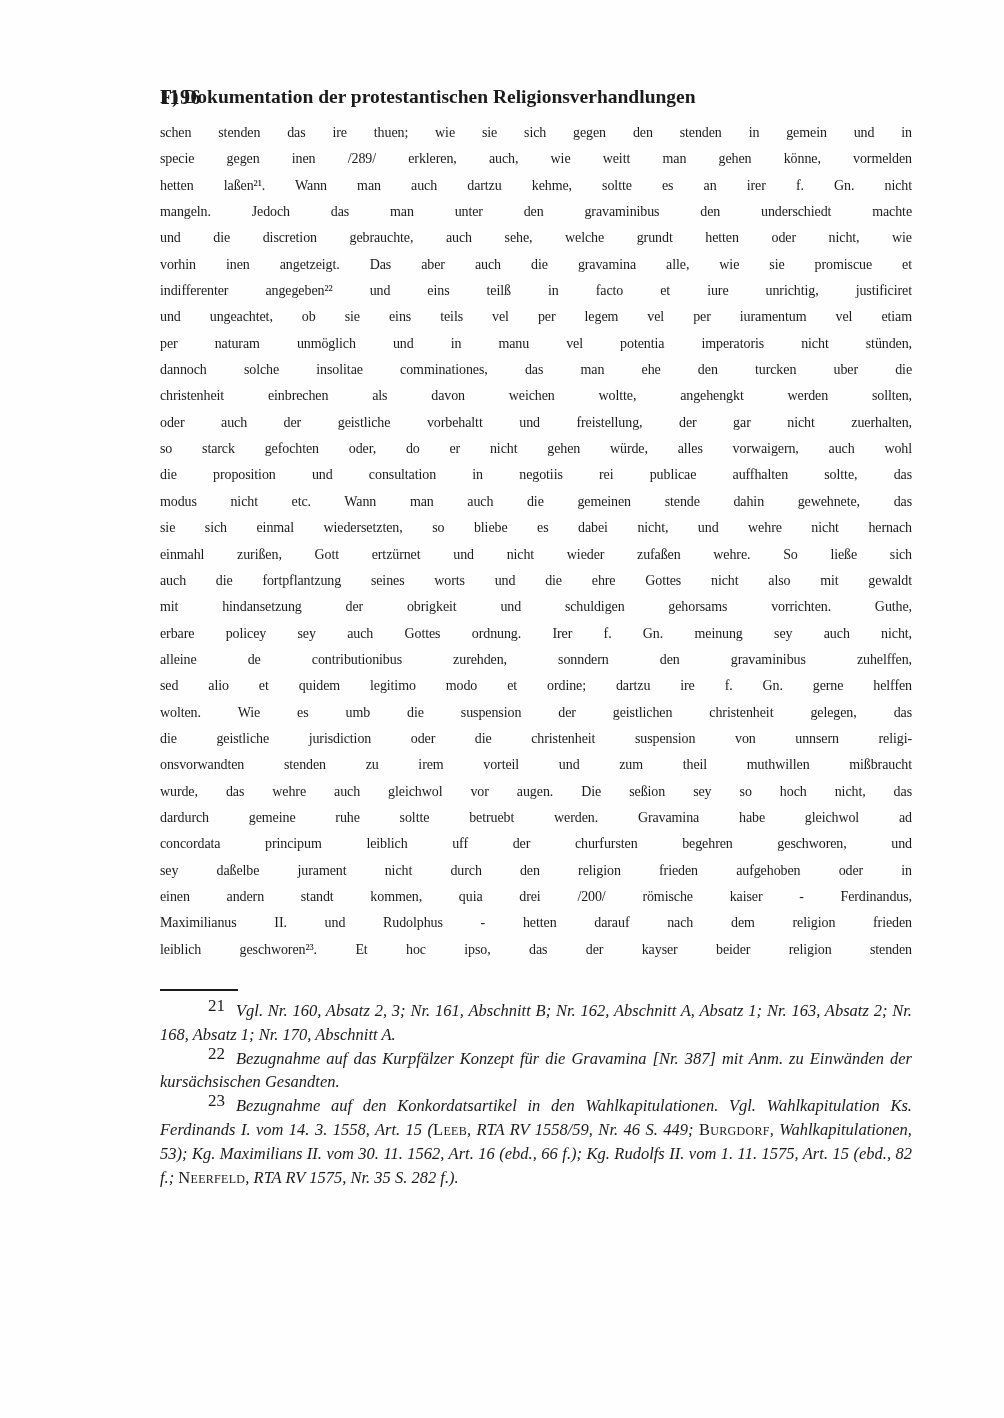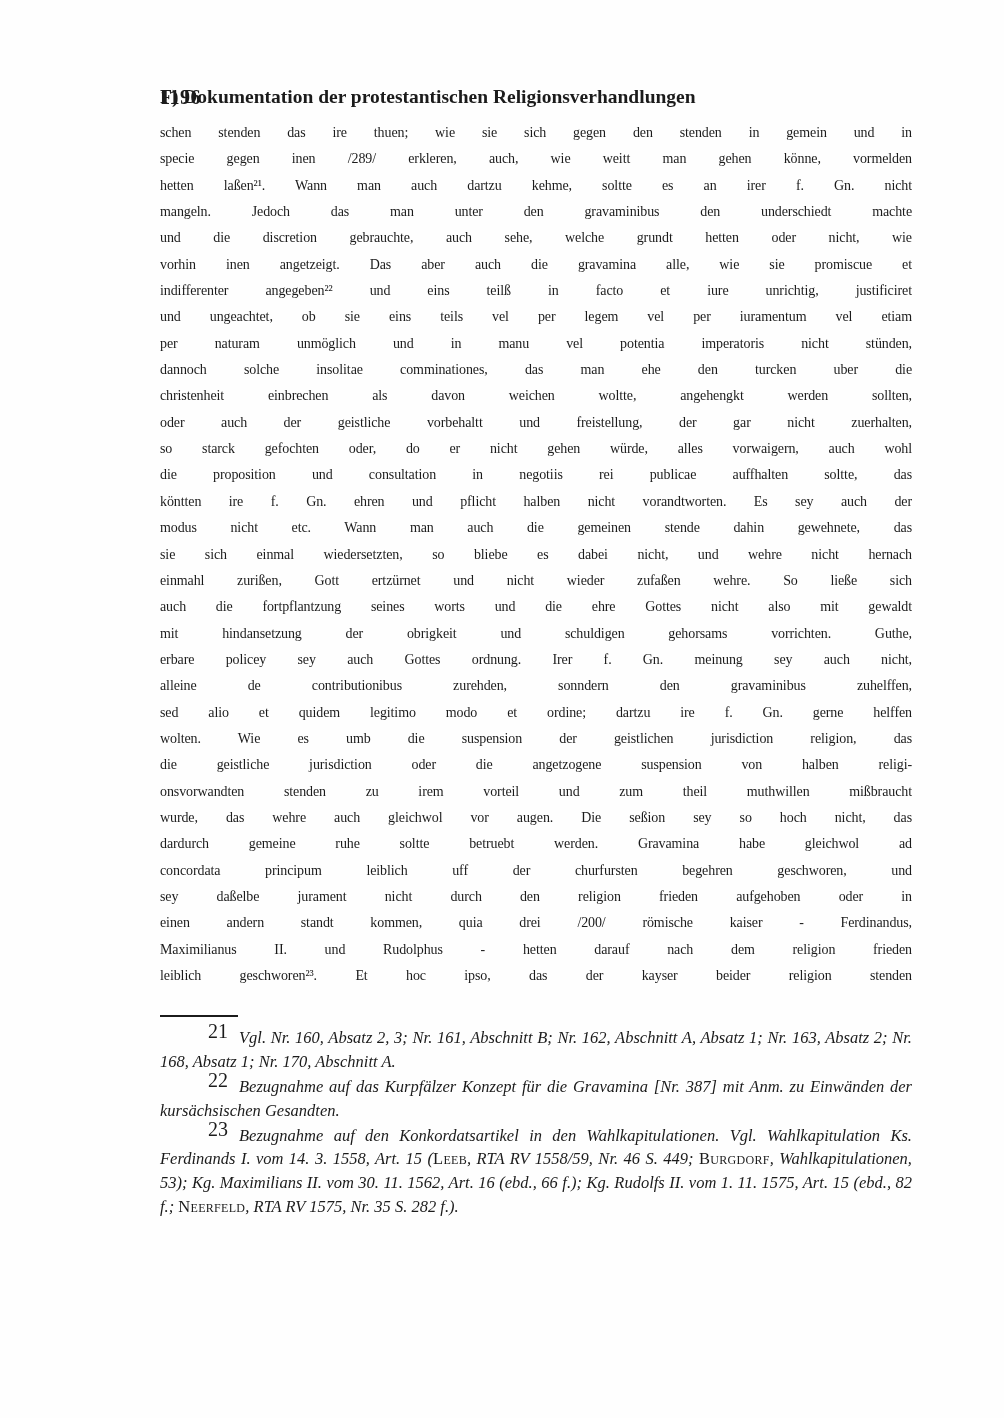--- a/index.html
+++ b/index.html
@@ -68,21 +68,21 @@
     font-style: italic;
     text-align: justify;
     text-indent: 24px;
   }
   .fn-num {
     font-style: normal;
     display: inline-block;
     position: relative;
     top: -5px;
     margin-right: 11px;
-    font-size: 20px;
+    font-size: 17px;
   }
   .seg-italic { font-style: italic; }
   .seg-sc {
     font-style: normal;
     font-variant: small-caps;
     letter-spacing: 0.3px;
   }
 </style>
 </head>
 <body>
@@ -103,31 +103,30 @@
       <div class="line">und die discretion gebrauchte, auch sehe, welche grundt hetten oder nicht, wie</div>
       <div class="line">vorhin inen angetzeigt. Das aber auch die gravamina alle, wie sie promiscue et</div>
       <div class="line">indifferenter angegeben²² und eins teilß in facto et iure unrichtig, justificiret</div>
       <div class="line">und ungeachtet, ob sie eins teils vel per legem vel per iuramentum vel etiam</div>
       <div class="line">per naturam unmöglich und in manu vel potentia imperatoris nicht stünden,</div>
       <div class="line">dannoch solche insolitae comminationes, das man ehe den turcken uber die</div>
       <div class="line">christenheit einbrechen als davon weichen woltte, angehengkt werden sollten,</div>
       <div class="line">oder auch der geistliche vorbehaltt und freistellung, der gar nicht zuerhalten,</div>
       <div class="line">so starck gefochten oder, do er nicht gehen würde, alles vorwaigern, auch wohl</div>
       <div class="line">die proposition und consultation in negotiis rei publicae auffhalten soltte, das</div>
-      <div class="line">köntten ire f. Gn. ehren und pflicht halben nicht vorandtworten. Es sey auch der</div>
       <div class="line">modus nicht etc. Wann man auch die gemeinen stende dahin gewehnete, das</div>
       <div class="line">sie sich einmal wiedersetzten, so bliebe es dabei nicht, und wehre nicht hernach</div>
       <div class="line">einmahl zurißen, Gott ertzürnet und nicht wieder zufaßen wehre. So ließe sich</div>
       <div class="line">auch die fortpflantzung seines worts und die ehre Gottes nicht also mit gewaldt</div>
       <div class="line">mit hindansetzung der obrigkeit und schuldigen gehorsams vorrichten. Guthe,</div>
       <div class="line">erbare policey sey auch Gottes ordnung. Irer f. Gn. meinung sey auch nicht,</div>
       <div class="line">alleine de contributionibus zurehden, sonndern den gravaminibus zuhelffen,</div>
       <div class="line">sed alio et quidem legitimo modo et ordine; dartzu ire f. Gn. gerne helffen</div>
-      <div class="line">wolten. Wie es umb die suspension der geistlichen jurisdiction religion, das</div>
-      <div class="line">die geistliche jurisdiction oder die angetzogene suspension von halben religi-</div>
+      <div class="line">wolten. Wie es umb die suspension der geistlichen christenheit gelegen, das</div>
+      <div class="line">die geistliche jurisdiction oder die christenheit suspension von unnsern religi-</div>
       <div class="line">onsvorwandten stenden zu irem vorteil und zum theil muthwillen mißbraucht</div>
       <div class="line">wurde, das wehre auch gleichwol vor augen. Die seßion sey so hoch nicht, das</div>
       <div class="line">dardurch gemeine ruhe soltte betruebt werden. Gravamina habe gleichwol ad</div>
       <div class="line">concordata principum leiblich uff der churfursten begehren geschworen, und</div>
       <div class="line">sey daßelbe jurament nicht durch den religion frieden aufgehoben oder in</div>
       <div class="line">einen andern standt kommen, quia drei /200/ römische kaiser - Ferdinandus,</div>
       <div class="line">Maximilianus II. und Rudolphus - hetten darauf nach dem religion frieden</div>
       <div class="line">leiblich geschworen²³. Et hoc ipso, das der kayser beider religion stenden</div>
     </div>
 

